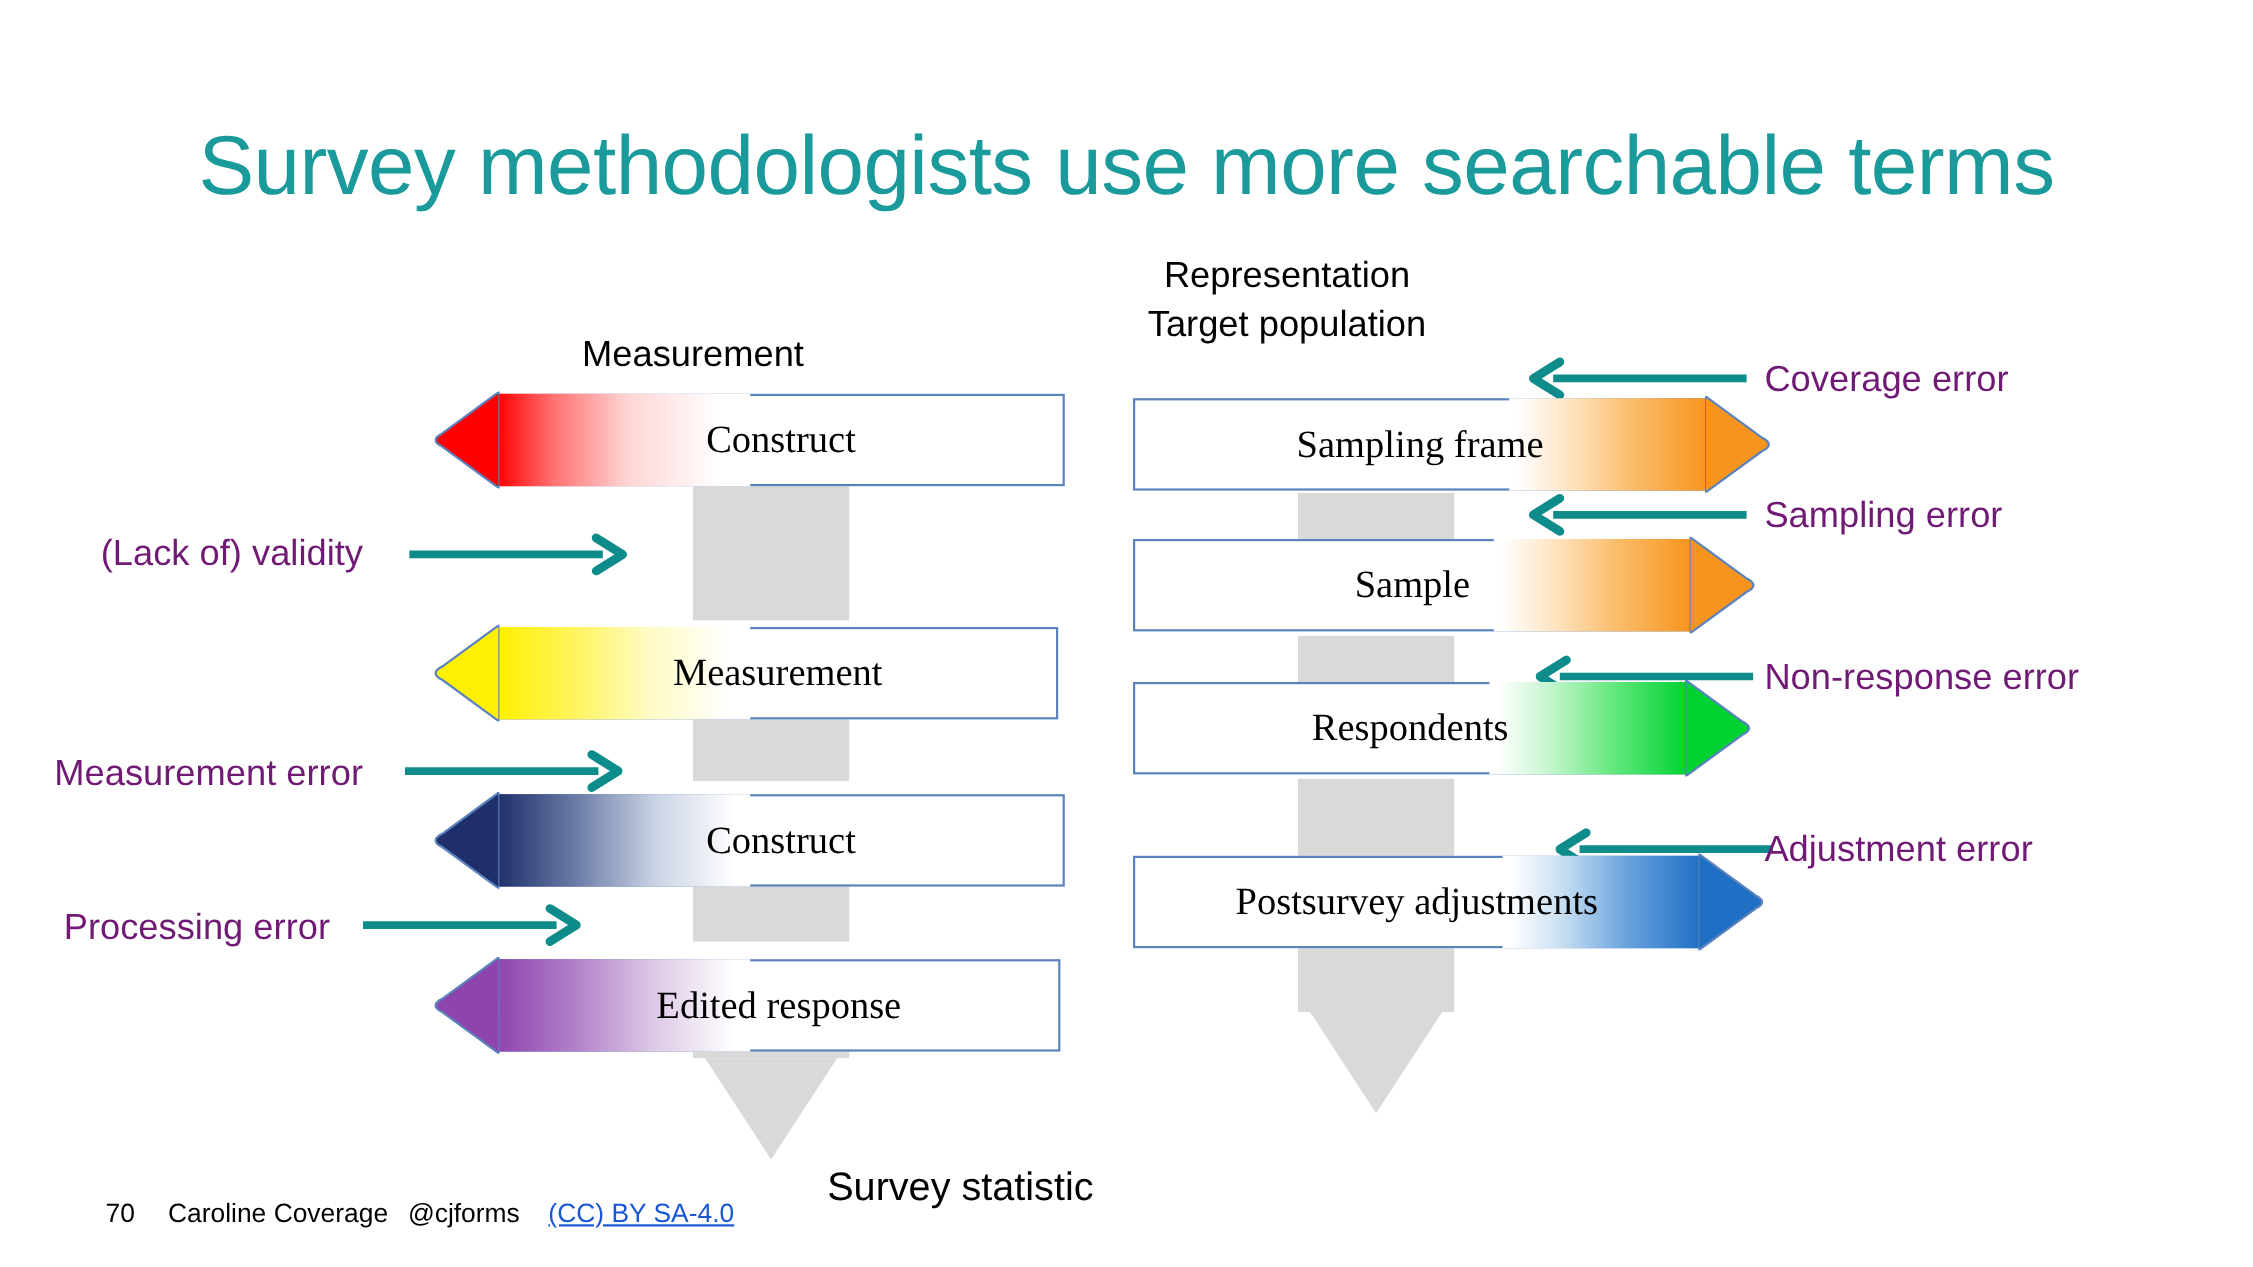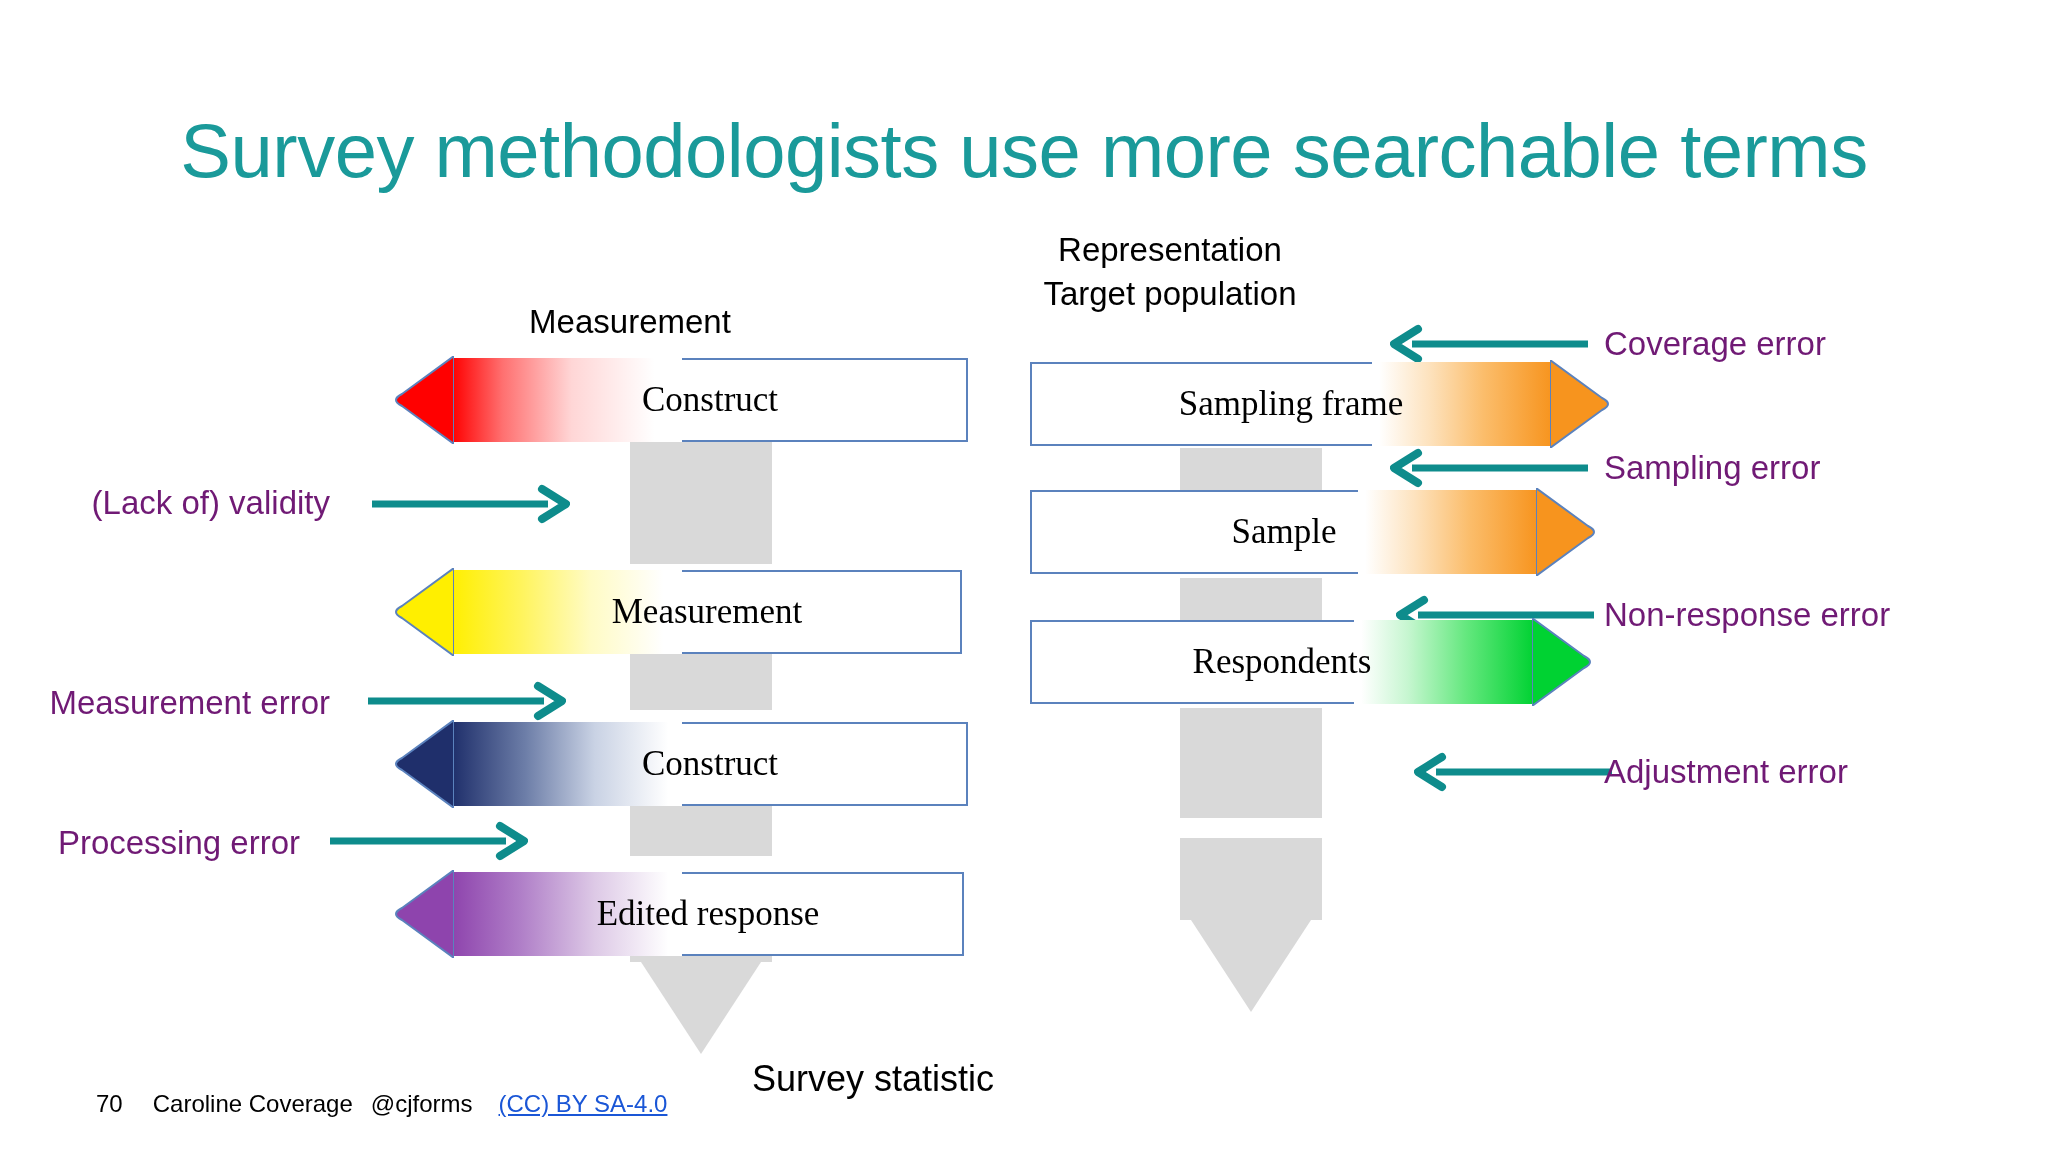--- a/index.html
+++ b/index.html
@@ -249,20 +249,30 @@
     <div class="frame"></div>
     <div class="sheet" style="background:linear-gradient(to left,#00d232 0%,#65e87f 38%,#c6f6d0 70%,#ffffff 96%);"></div>
     <div class="point">
       <svg width="66" height="88" viewBox="0 0 66 88">
         <path d="M0 0 L52 38 Q64 44 52 50 L0 88 Z" fill="#00d232" stroke="#5b82bd" stroke-width="2"></path>
       </svg>
     </div>
     <div class="label">Respondents</div>
   </div>
 
+  <div class="pbox right" style="left:1030px; top:778px; width:516px;">
+    <div class="frame"></div>
+    <div class="sheet" style="background:linear-gradient(to left,#1f6fc4 0%,#6ba4dd 38%,#c8dff2 70%,#ffffff 96%);"></div>
+    <div class="point">
+      <svg width="66" height="88" viewBox="0 0 66 88">
+        <path d="M0 0 L52 38 Q64 44 52 50 L0 88 Z" fill="#1f6fc4" stroke="#5b82bd" stroke-width="2"></path>
+      </svg>
+    </div>
+    <div class="label">Postsurvey adjustments</div>
+  </div>
 
   <div class="side-label lft" style="left:0px; top:483px; width:330px;">(Lack of) validity</div>
   <div class="teal-arrow" style="left:372px; top:484px;">
     <svg width="198" height="40" viewBox="0 0 198 40">
       <line x1="0" y1="20" x2="176" y2="20" stroke="#0e8c8c" stroke-width="7"></line>
       <polyline points="170,5 194,20 170,35" fill="none" stroke="#0e8c8c" stroke-width="8" stroke-linecap="round" stroke-linejoin="round"></polyline>
     </svg>
   </div>
 
   <div class="side-label lft" style="left:0px; top:683px; width:330px;">Measurement error</div>

